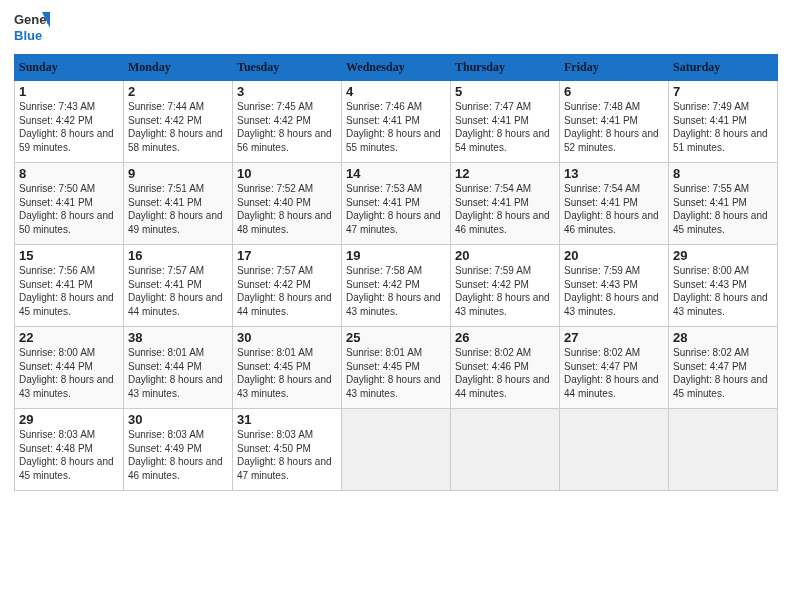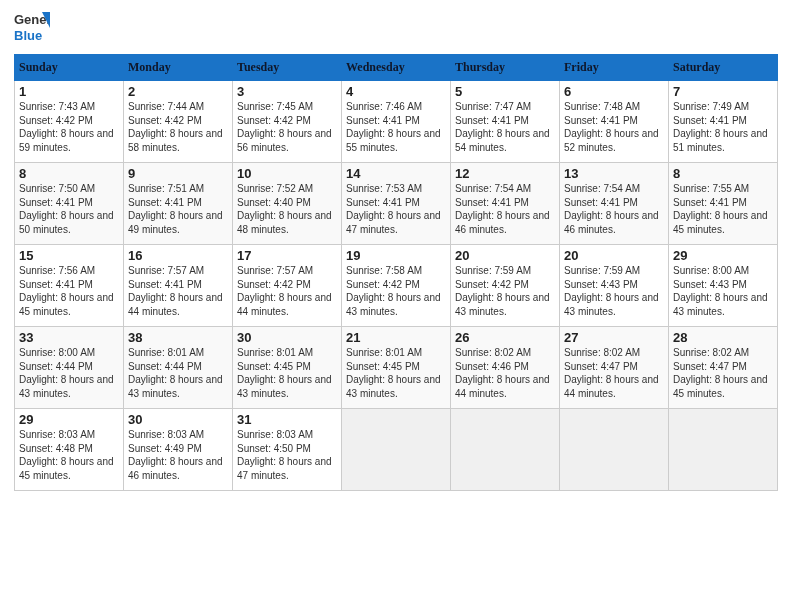--- a/index.html
+++ b/index.html
@@ -242,39 +242,39 @@
           </td>
           <td>
             <span class="day-num">29</span>
             <div class="cell-text">
               Sunrise: 8:00 AM<br>Sunset: 4:43 PM<br>Daylight: 8 hours and 43 minutes.
             </div>
           </td>
         </tr>
         <tr>
           <td>
-            <span class="day-num">33</span>
+            <span class="day-num">22</span>
             <div class="cell-text">
               Sunrise: 8:00 AM<br>Sunset: 4:44 PM<br>Daylight: 8 hours and 43 minutes.
             </div>
           </td>
           <td>
             <span class="day-num">38</span>
             <div class="cell-text">
               Sunrise: 8:01 AM<br>Sunset: 4:44 PM<br>Daylight: 8 hours and 43 minutes.
             </div>
           </td>
           <td>
             <span class="day-num">30</span>
             <div class="cell-text">
               Sunrise: 8:01 AM<br>Sunset: 4:45 PM<br>Daylight: 8 hours and 43 minutes.
             </div>
           </td>
           <td>
-            <span class="day-num">21</span>
+            <span class="day-num">25</span>
             <div class="cell-text">
               Sunrise: 8:01 AM<br>Sunset: 4:45 PM<br>Daylight: 8 hours and 43 minutes.
             </div>
           </td>
           <td>
             <span class="day-num">26</span>
             <div class="cell-text">
               Sunrise: 8:02 AM<br>Sunset: 4:46 PM<br>Daylight: 8 hours and 44 minutes.
             </div>
           </td>

